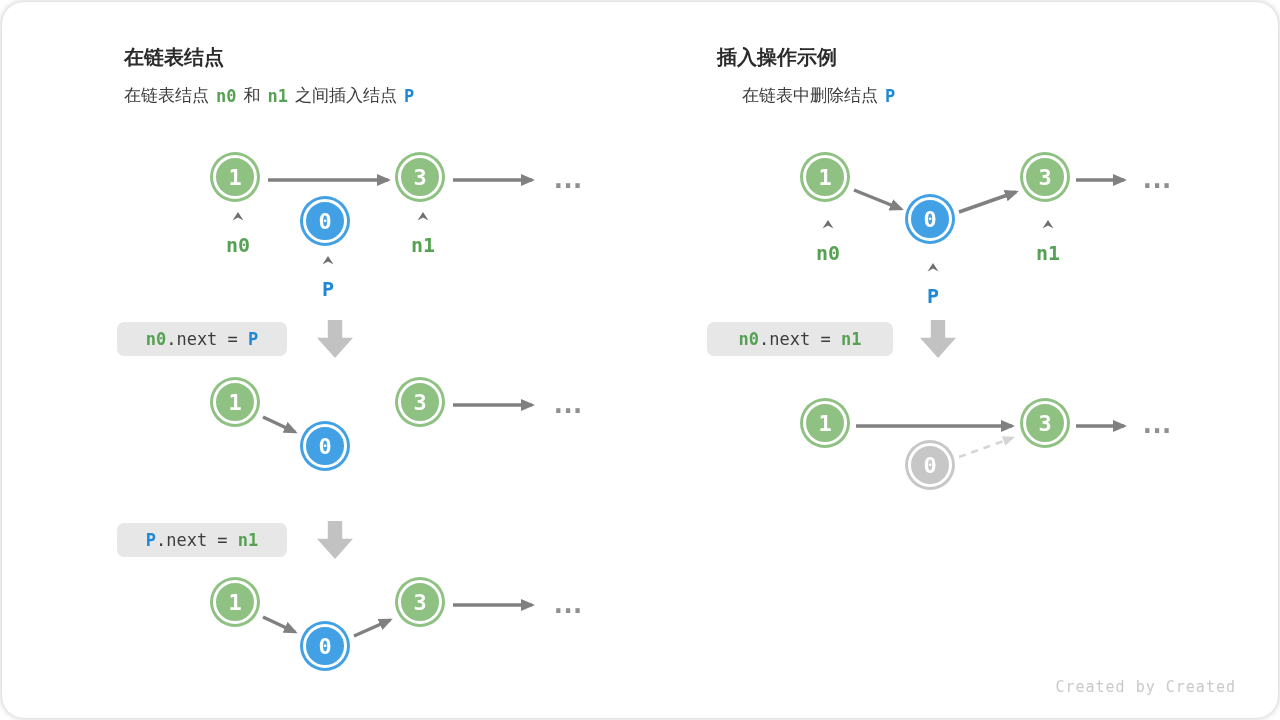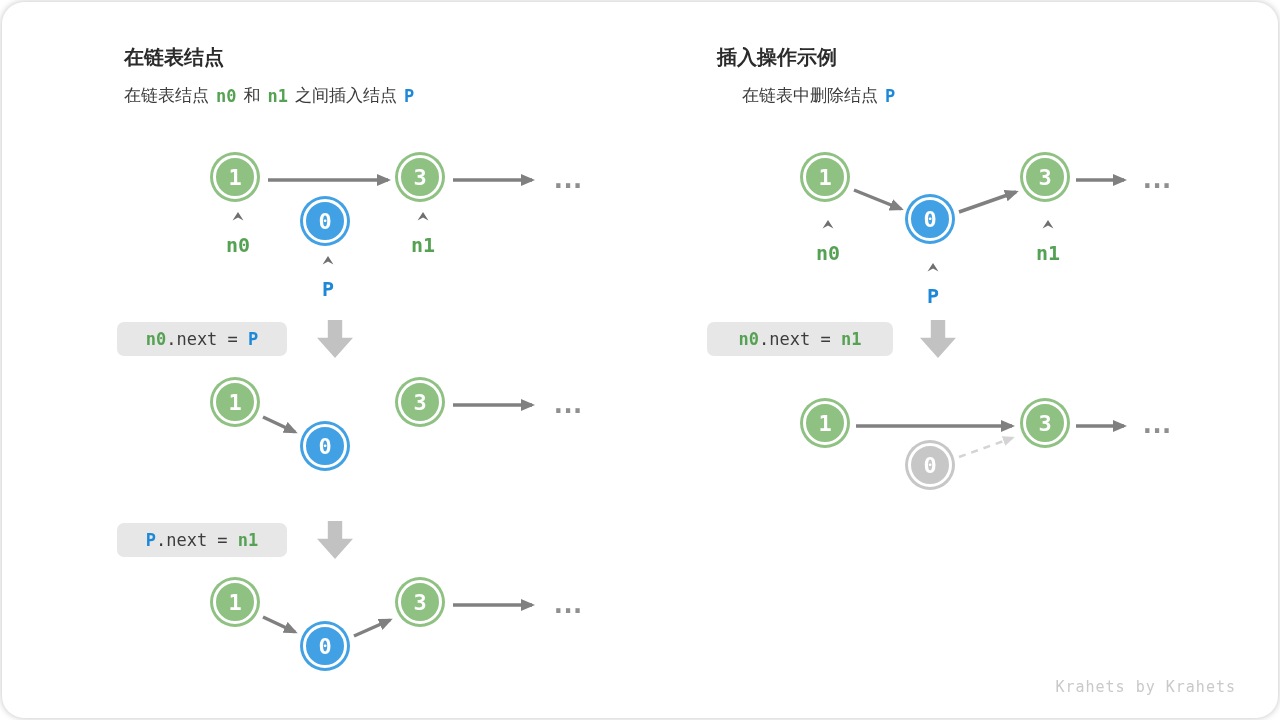--- a/index.html
+++ b/index.html
@@ -175,17 +175,17 @@
     <div class="node gray" style="left:906px;  top:441px">
           <span>0</span>
         </div>
     <div class="node green" style="left:1021px; top:399px">
           <span>3</span>
         </div>
     <span class="ellipsis" style="left:1152px; top:409px">...</span>
   </section>
 
   <footer>
-    <span class="credit">Krahets by Krahets</span>
+    <span class="credit">Created by Created</span>
   </footer>
 
 </div>
 </div>
 
 </body></html>

